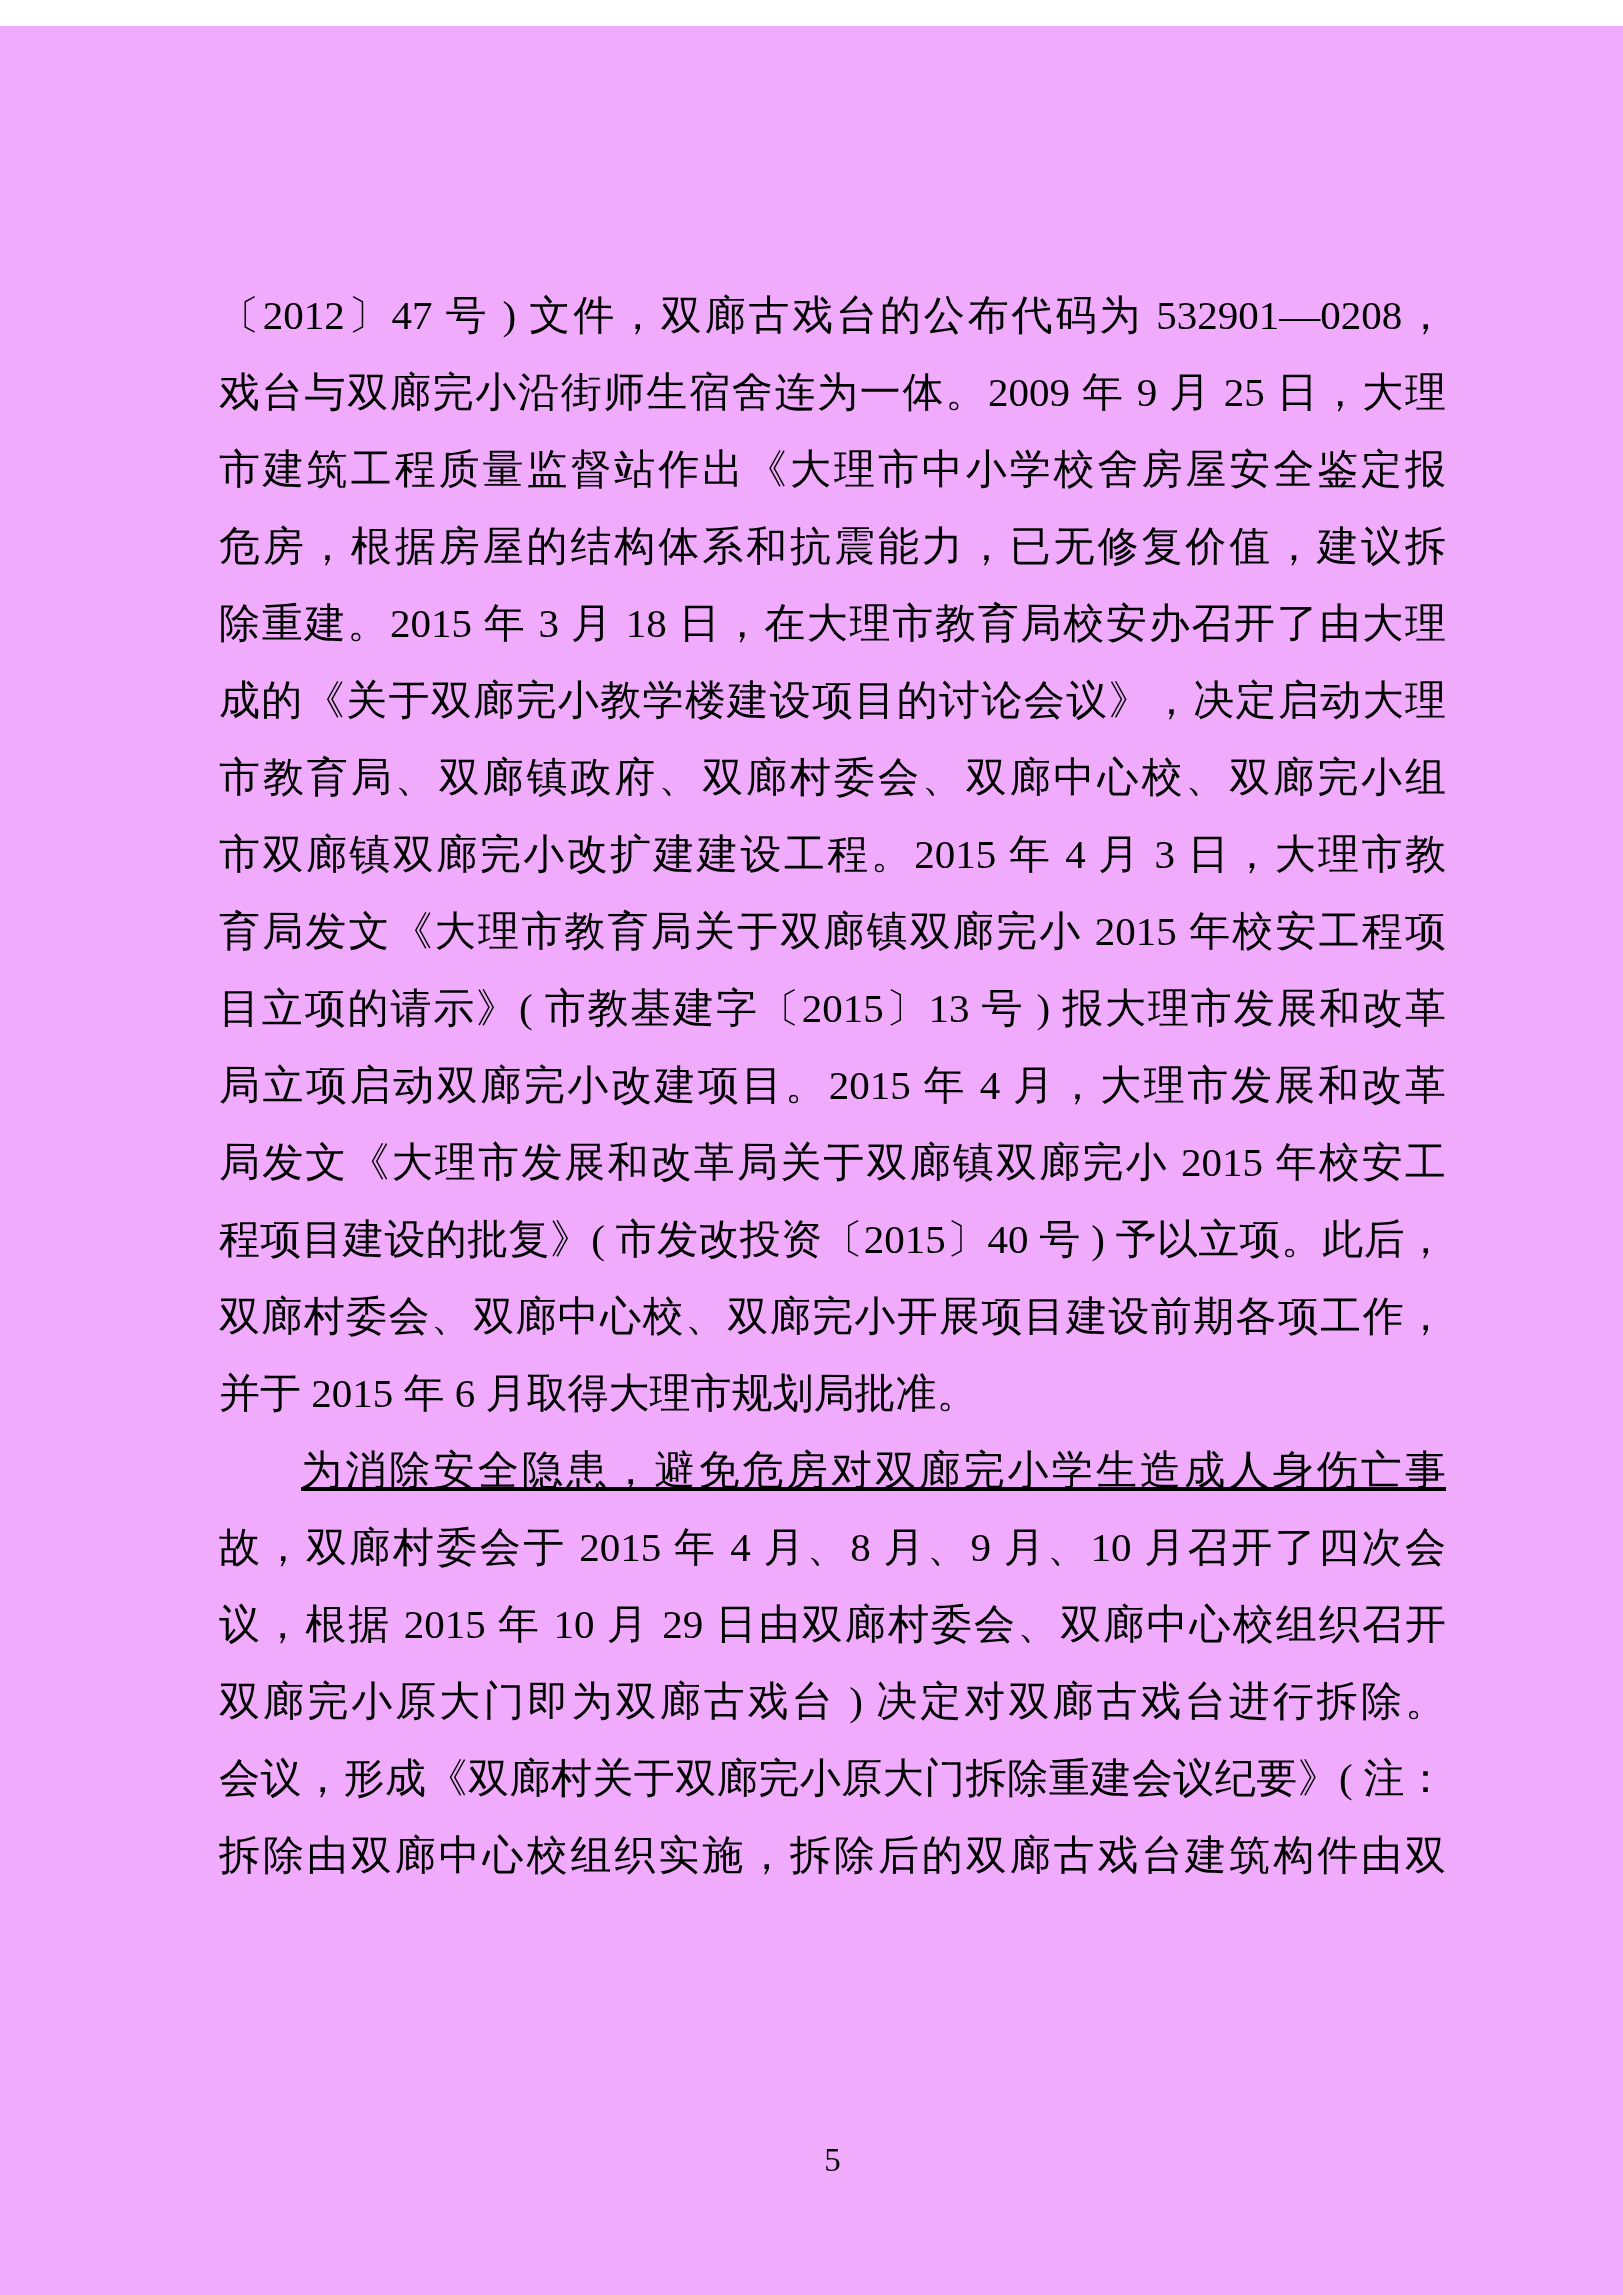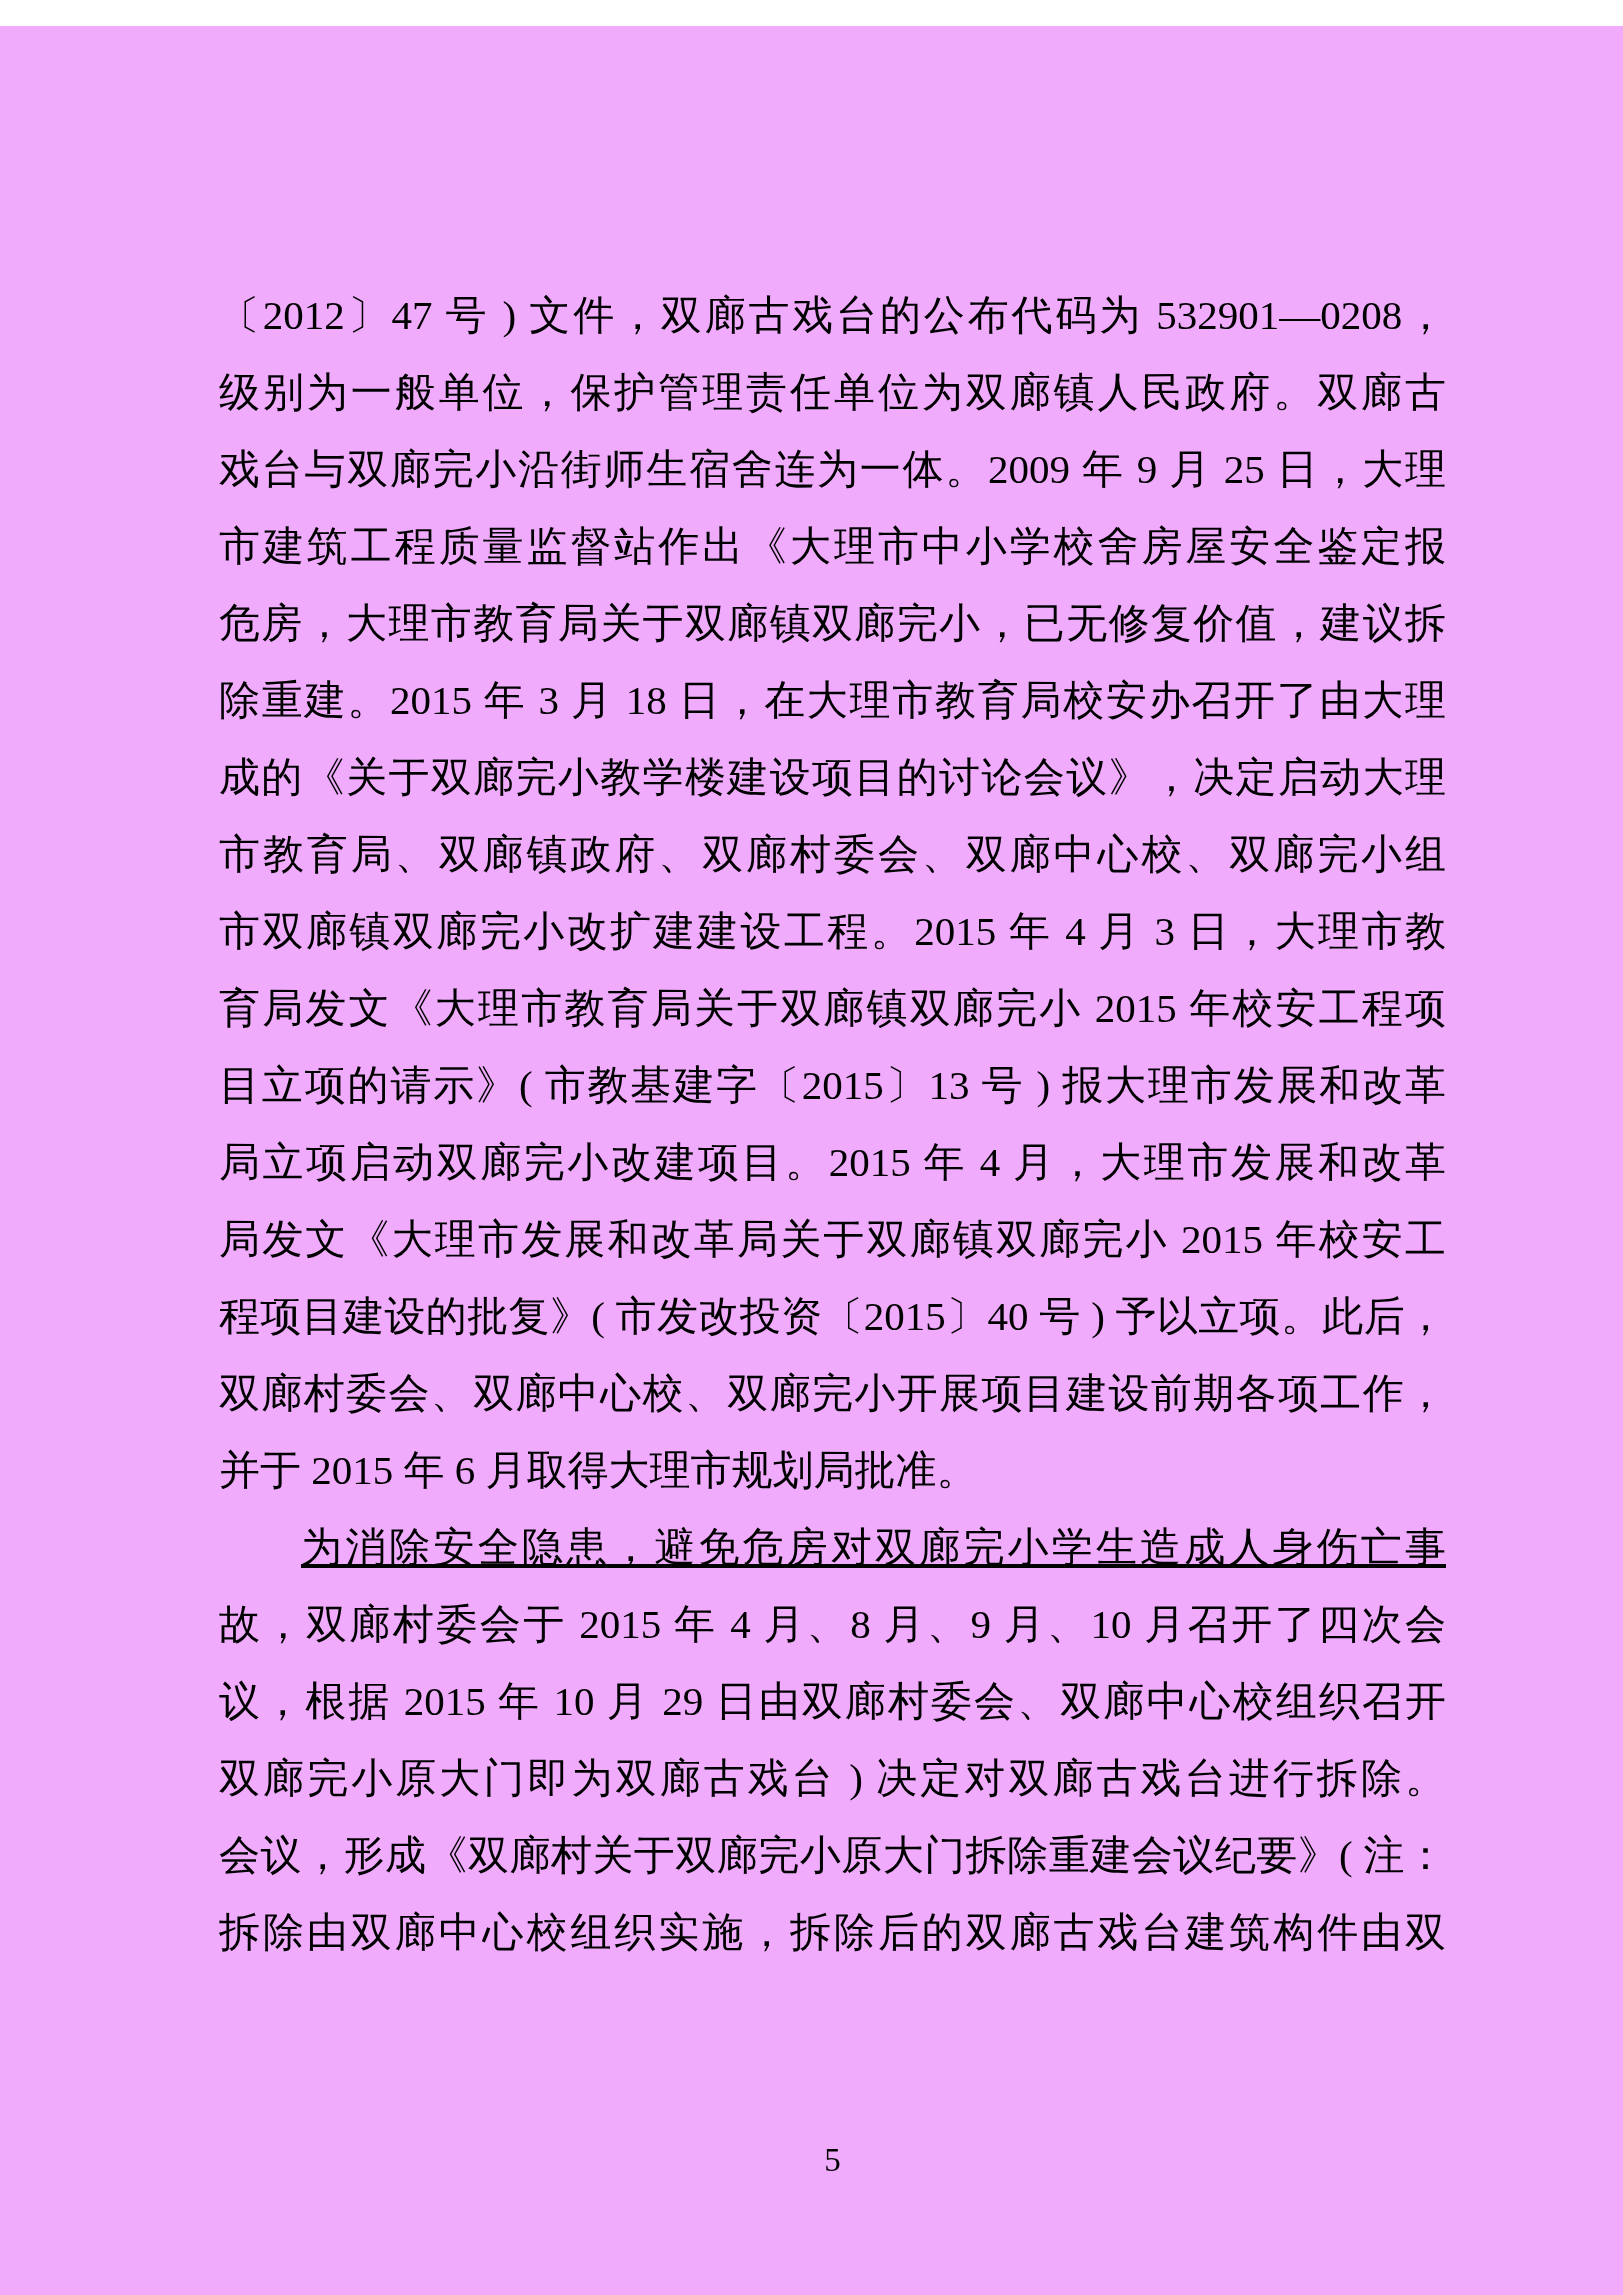--- a/index.html
+++ b/index.html
@@ -57,24 +57,23 @@
     line-height: 39px;
     color: #000000;
   }
 </style>
 </head>
 <body>
 
 <div class="page">
   <div class="text-block" id="text-block">
       <div class="line line--justify">〔2012〕47 号 ) 文件，双廊古戏台的公布代码为 532901—0208，</div>
-      <div class="line line--justify">级别为一般单位，保护管理责任单位为双廊镇人民政府。双廊古</div>
       <div class="line line--justify">戏台与双廊完小沿街师生宿舍连为一体。2009 年 9 月 25 日，大理</div>
       <div class="line line--justify">市建筑工程质量监督站作出《大理市中小学校舍房屋安全鉴定报</div>
-      <div class="line line--justify">危房，大理市教育局关于双廊镇双廊完小，已无修复价值，建议拆</div>
+      <div class="line line--justify">危房，根据房屋的结构体系和抗震能力，已无修复价值，建议拆</div>
       <div class="line line--justify">除重建。2015 年 3 月 18 日，在大理市教育局校安办召开了由大理</div>
       <div class="line line--justify">成的《关于双廊完小教学楼建设项目的讨论会议》，决定启动大理</div>
       <div class="line line--justify">市教育局、双廊镇政府、双廊村委会、双廊中心校、双廊完小组</div>
       <div class="line line--justify">市双廊镇双廊完小改扩建建设工程。2015 年 4 月 3 日，大理市教</div>
       <div class="line line--justify">育局发文《大理市教育局关于双廊镇双廊完小 2015 年校安工程项</div>
       <div class="line line--justify">目立项的请示》( 市教基建字〔2015〕13 号 ) 报大理市发展和改革</div>
       <div class="line line--justify">局立项启动双廊完小改建项目。2015 年 4 月，大理市发展和改革</div>
       <div class="line line--justify">局发文《大理市发展和改革局关于双廊镇双廊完小 2015 年校安工</div>
       <div class="line line--justify">程项目建设的批复》( 市发改投资〔2015〕40 号 ) 予以立项。此后，</div>
       <div class="line line--justify">双廊村委会、双廊中心校、双廊完小开展项目建设前期各项工作，</div>

